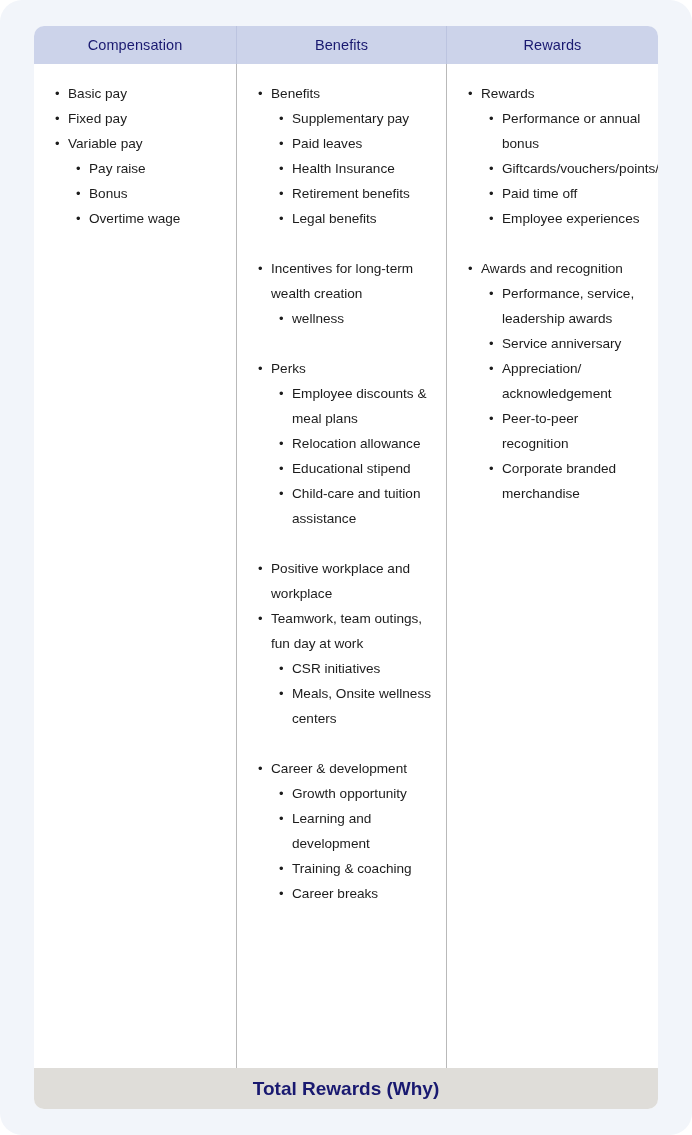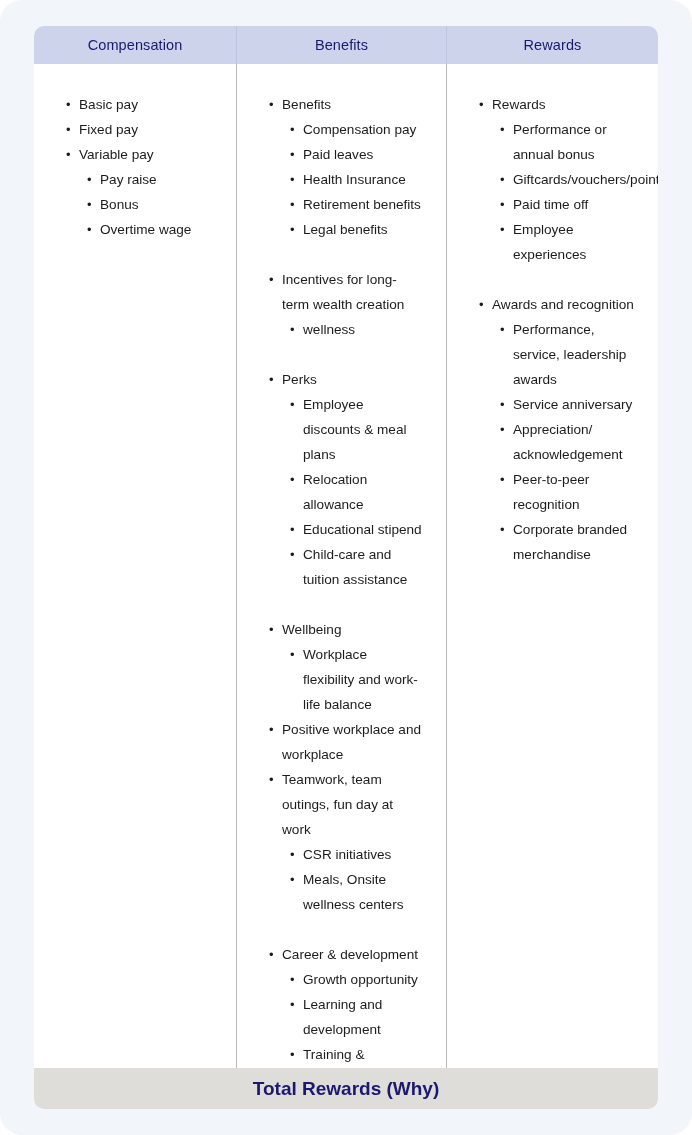--- a/index.html
+++ b/index.html
@@ -70,21 +70,21 @@
     box-sizing: border-box;
     padding: 12px 8px 10px 8px;
     overflow: hidden;
   }
   .body-cell.c1 { width: 202px; }
   .body-cell.c2 { width: 210px; border-left: 1px solid #b9b9b9; }
   .body-cell.c3 { width: 212px; border-left: 1px solid #b9b9b9; }
 
   
   ul.lvl1, ul.lvl2 {
-    margin: 16px;
+    margin: 5px;
     padding: 0;
     list-style: none;
   }
   ul.lvl1 > li.item {
     position: relative;
     font-size: 13.6px;
     line-height: 25px;
     color: #1c1c1c;
     padding-left: 21px;
     margin: 0;
@@ -160,21 +160,21 @@
                   <li class="item"><span>Bonus</span></li>
                   <li class="item"><span>Overtime wage</span></li>
                 </ul></li>
             </ul>
           </div>
         </div>
       <div class="body-cell c2">
           <div class="group">
             <ul class="lvl1">
               <li class="item"><span>Benefits</span><ul class="lvl2">
-                  <li class="item"><span>Compensation pay</span></li>
+                  <li class="item"><span>Supplementary pay</span></li>
                   <li class="item"><span>Paid leaves</span></li>
                   <li class="item"><span>Health Insurance</span></li>
                   <li class="item"><span>Retirement benefits</span></li>
                   <li class="item"><span>Legal benefits</span></li>
                 </ul></li>
             </ul>
           </div>
           <div class="group">
             <ul class="lvl1">
               <li class="item"><span>Incentives for long-term wealth creation</span><ul class="lvl2">
@@ -187,23 +187,20 @@
               <li class="item"><span>Perks</span><ul class="lvl2">
                   <li class="item"><span>Employee discounts &amp; meal plans</span></li>
                   <li class="item"><span>Relocation allowance</span></li>
                   <li class="item"><span>Educational stipend</span></li>
                   <li class="item"><span>Child-care and tuition assistance</span></li>
                 </ul></li>
             </ul>
           </div>
           <div class="group">
             <ul class="lvl1">
-              <li class="item"><span>Wellbeing</span><ul class="lvl2">
-                  <li class="item"><span>Workplace flexibility and work-life balance</span></li>
-                </ul></li>
               <li class="item"><span>Positive workplace and workplace</span></li>
               <li class="item"><span>Teamwork, team outings, fun day at work</span><ul class="lvl2">
                   <li class="item"><span>CSR initiatives</span></li>
                   <li class="item"><span>Meals, Onsite wellness centers</span></li>
                 </ul></li>
             </ul>
           </div>
           <div class="group">
             <ul class="lvl1">
               <li class="item"><span>Career &amp; development</span><ul class="lvl2">

